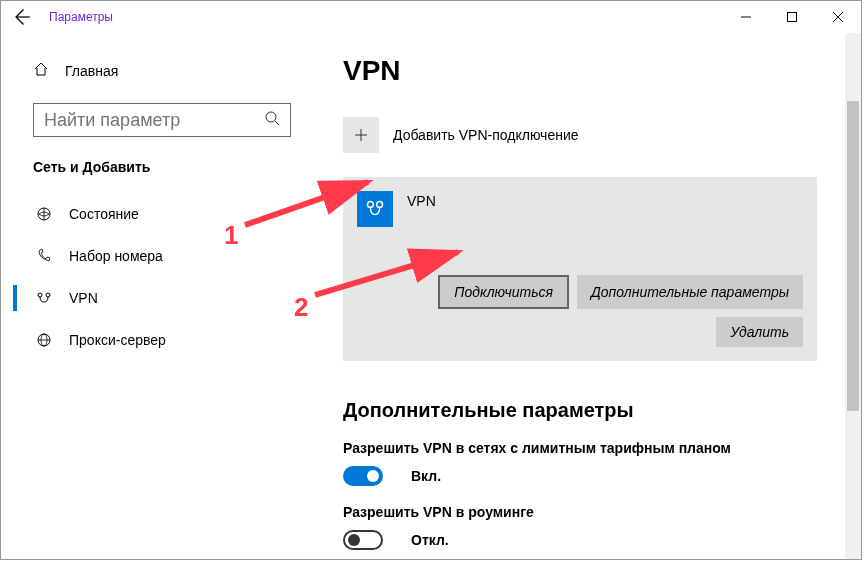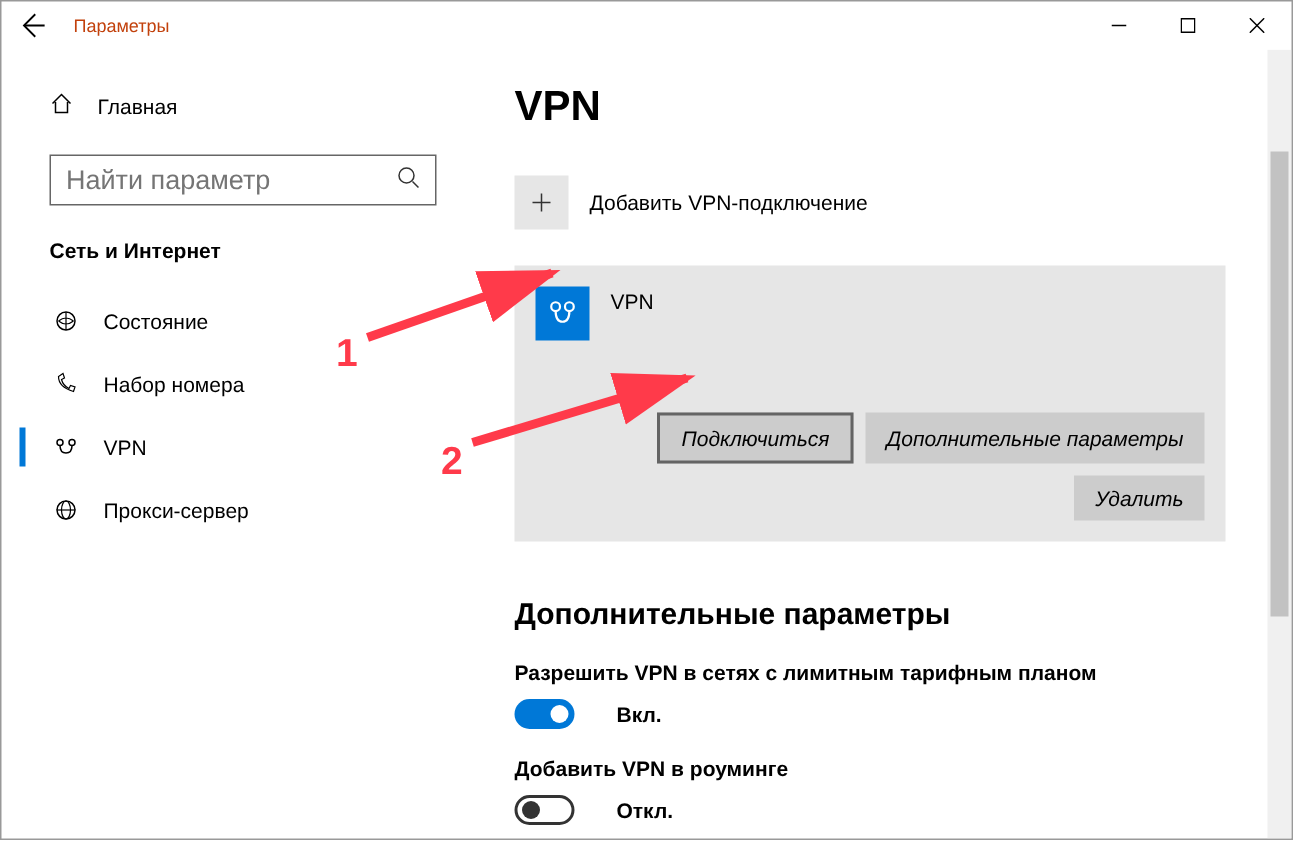--- a/index.html
+++ b/index.html
@@ -1,21 +1,21 @@
 <!DOCTYPE html>
 <html><head>
 <meta charset="utf-8">
 <style>
   * { box-sizing: border-box; margin: 0; padding: 0; font-family: "Segoe UI", Arial, sans-serif; }
   body { background: #fff; width: 864px; height: 562px; overflow: hidden; position: relative; }
   .window { width: 862px; height: 560px; border: 1px solid #999; background: #fff; position: relative; display: flex; flex-direction: column; }
   .titlebar { height: 32px; display: flex; align-items: center; justify-content: space-between; padding: 0 0 0 10px; }
   .titlebar-left { display: flex; align-items: center; gap: 18px; }
   .back-btn { width: 20px; height: 20px; display: flex; align-items: center; justify-content: center; cursor: pointer; }
-  .title-text { font-size: 12px; color: #c2410c; }
+  .title-text { font-size: 12px; color: #6d28d9; }
   .win-controls { display: flex; }
   .win-btn { width: 46px; height: 30px; display: flex; align-items: center; justify-content: center; cursor: pointer; }
   .win-btn svg { width: 10px; height: 10px; }
   .body { flex: 1; display: flex; overflow: hidden; }
   .sidebar { width: 310px; padding: 20px 20px 0 32px; display: flex; flex-direction: column; }
   .home-row { display: flex; align-items: center; gap: 16px; height: 36px; margin-bottom: 14px; cursor: pointer; }
   .home-row .lbl { font-size: 14px; }
   .search-box { height: 34px; border: 1px solid #666; display: flex; align-items: center; padding: 0 10px; justify-content: space-between; margin-bottom: 22px; }
   .search-box input { border: none; outline: none; font-size: 18px; width: 220px; background: transparent; }
   .cat-header { font-size: 14px; font-weight: 600; margin-bottom: 18px; }
@@ -102,21 +102,21 @@
       </div>
       <div class="search-box">
         <input type="text" placeholder="Найти параметр" style="">
         <span>
           <svg width="16" height="16" viewBox="0 0 16 16">
               <circle cx="7" cy="7" r="5" stroke="#333" stroke-width="1" fill="none"></circle>
               <line x1="11" y1="11" x2="15" y2="15" stroke="#333" stroke-width="1"></line>
             </svg>
         </span>
       </div>
-      <div class="cat-header">Сеть и Интернет</div>
+      <div class="cat-header">Сеть и Добавить</div>
       <div class="nav-list">
         <div class="nav-item">
           <span class="icon">
             <svg width="16" height="16" viewBox="0 0 16 16">
                 <circle cx="8" cy="8" r="6" stroke="#000" stroke-width="1" fill="none"></circle>
                 <path d="M3 8 Q8 4 13 8 M3 8 Q8 12 13 8 M8 2 V14" stroke="#000" stroke-width="0.8" fill="none"></path>
               </svg>
           </span>
           <span>Состояние</span>
         </div>
@@ -191,21 +191,21 @@
           <div class="setting-label">Разрешить VPN в сетях с лимитным тарифным планом</div>
           <div class="toggle-row">
             <div class="toggle on">
                 <div class="knob"></div>
               </div>
             <span class="toggle-state">Вкл.</span>
           </div>
         </div>
 
         <div class="setting-row">
-          <div class="setting-label">Добавить VPN в роуминге</div>
+          <div class="setting-label">Разрешить VPN в роуминге</div>
           <div class="toggle-row">
             <div class="toggle off">
                 <div class="knob"></div>
               </div>
             <span class="toggle-state">Откл.</span>
           </div>
         </div>
       </div>
 
       <div class="scrollbar">

